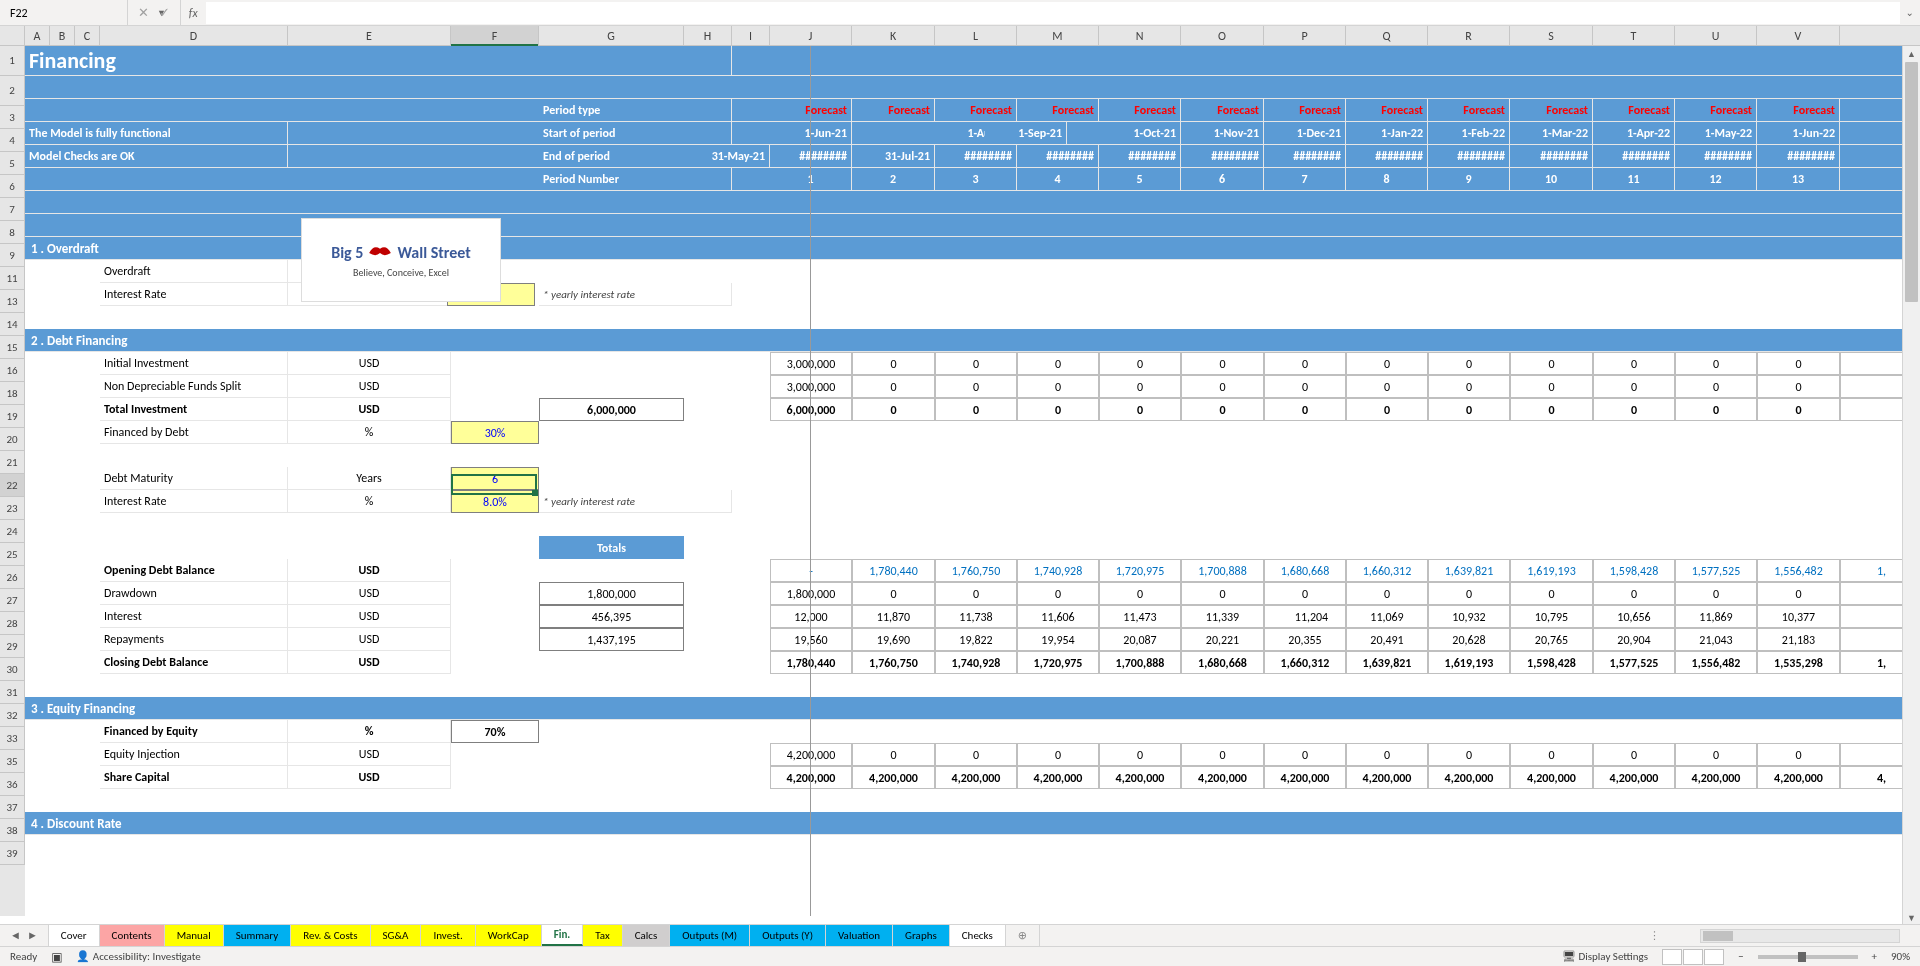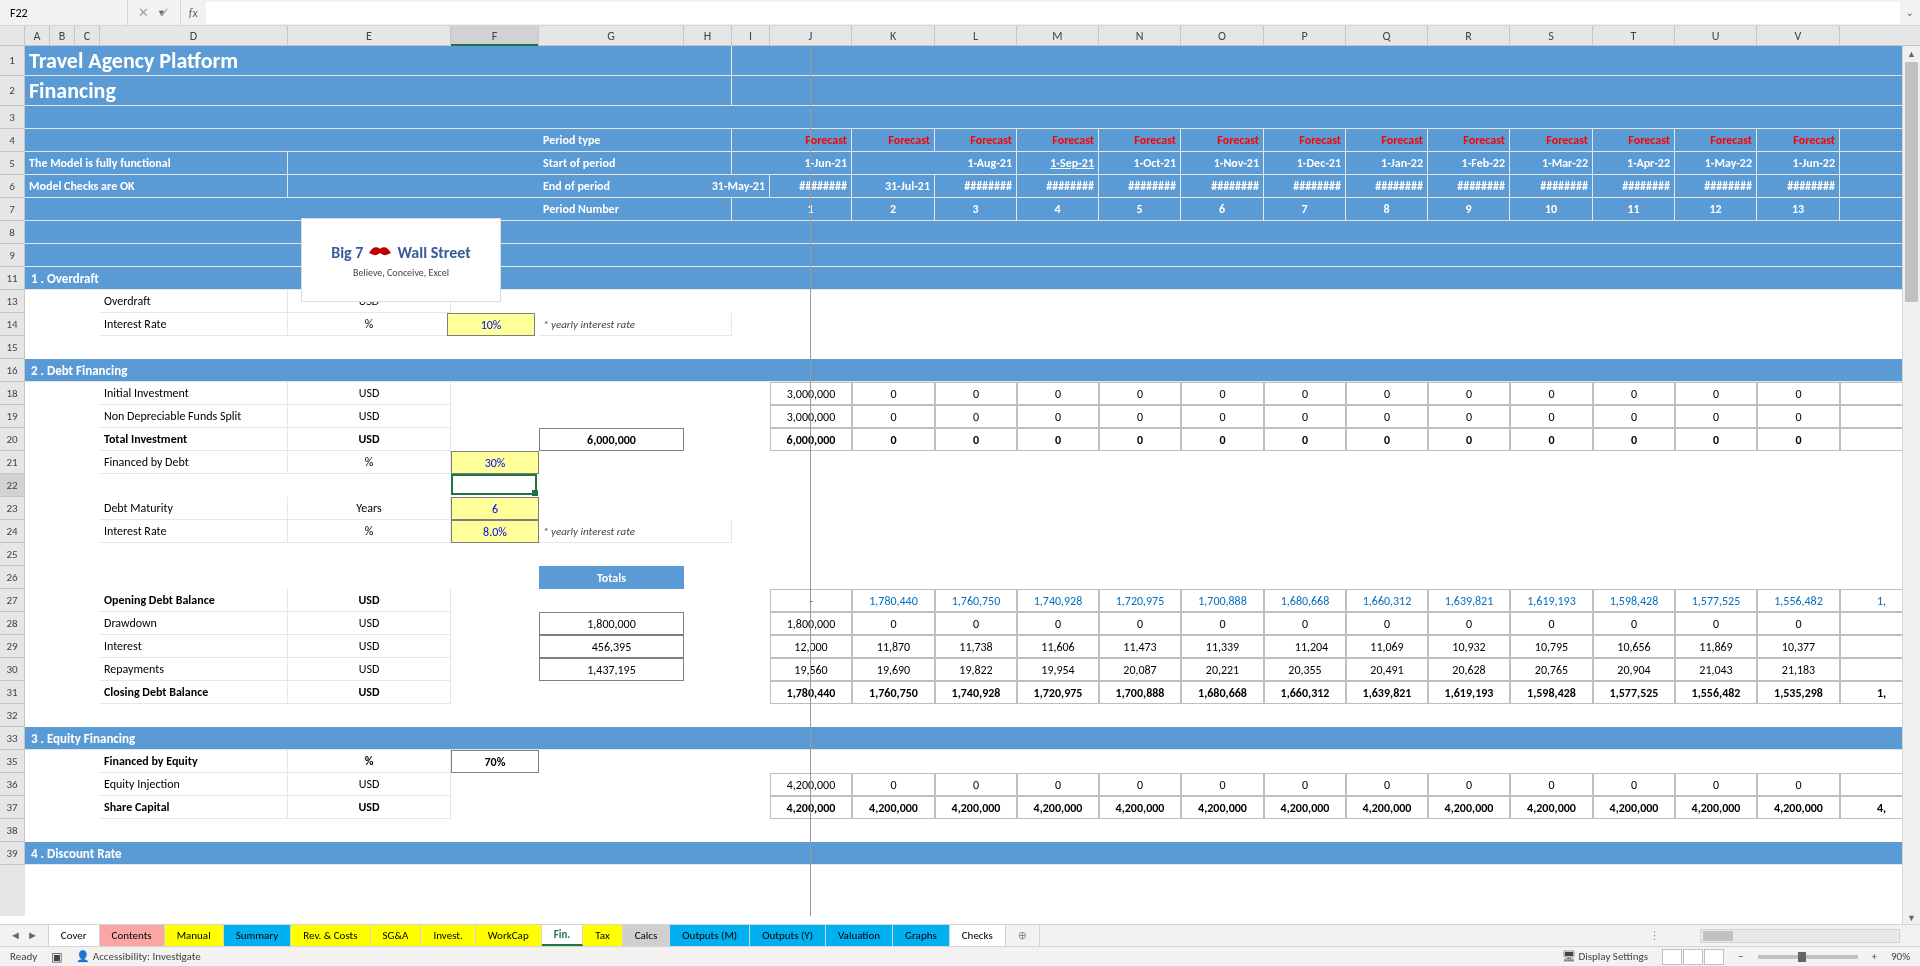--- a/index.html
+++ b/index.html
@@ -156,24 +156,20 @@
       <div class="rh" style="height: 23px; line-height: 23px;">32</div>
       <div class="rh" style="height: 23px; line-height: 23px;">33</div>
       <div class="rh" style="height: 23px; line-height: 23px;">35</div>
       <div class="rh" style="height: 23px; line-height: 23px;">36</div>
       <div class="rh" style="height: 23px; line-height: 23px;">37</div>
       <div class="rh" style="height: 23px; line-height: 23px;">38</div>
       <div class="rh" style="height: 23px; line-height: 23px;">39</div>
     </div>
   <div class="cells" id="cells">
     <div class="freeze-line-v" style="left:785px;"></div>
-  <div class="row" style="height: 30px; position: relative;">
-        <div class="cell blue-bg" style="position: absolute; left: 0px; width: 1898px; height: 30px;"></div>
-        <div class="cell blue-bg white-on-blue" style="position: absolute; left: 0px; width: 707px; height: 30px; font-size: 22px;">Travel Agency Platform</div>
-      </div>
       <div class="row" style="height: 30px; position: relative;">
         <div class="cell blue-bg" style="position: absolute; left: 0px; width: 1898px; height: 30px;"></div>
         <div class="cell blue-bg white-on-blue" style="position: absolute; left: 0px; width: 707px; height: 30px; font-size: 22px;">Financing</div>
       </div>
       <div class="row" style="height: 23px; position: relative;">
         <div class="cell blue-bg" style="position: absolute; left: 0px; width: 1898px; height: 23px;"></div>
       </div>
       <div class="row" style="height: 23px; position: relative;">
         <div class="cell blue-bg" style="position: absolute; left: 0px; width: 1898px; height: 23px;"></div>
         <div class="cell blue-bg hdr-white-l" style="position: absolute; left: 514px; width: 193px; height: 23px;">Period type</div>
@@ -192,21 +188,21 @@
         <div class="cell blue-bg forecast" style="position: absolute; left: 1732px; width: 83px; height: 23px;">Forecast</div>
         <div class="cell blue-bg forecast" style="position: absolute; left: 1815px; width: 83px; height: 23px;">F…</div>
       </div>
       <div class="row" style="height: 23px; position: relative;">
         <div class="cell blue-bg" style="position: absolute; left: 0px; width: 1898px; height: 23px;"></div>
         <div class="cell blue-bg white-on-blue" style="position: absolute; left: 0px; width: 263px; height: 23px;">The Model is fully functional</div>
         <div class="cell blue-bg hdr-white-l" style="position: absolute; left: 514px; width: 193px; height: 23px;">Start of period</div>
         <div class="cell blue-bg hdr-white" style="position: absolute; left: 745px; width: 82px; height: 23px;">1-Jun-21</div>
         <div class="cell blue-bg hdr-white" style="position: absolute; left: 787px; width: 83px; height: 23px; margin-top: 37px;">1-Jul-21</div>
         <div class="cell blue-bg hdr-white" style="position: absolute; left: 910px; width: 82px; height: 23px;">1-Aug-21</div>
-        <div class="cell blue-bg hdr-white" style="position: absolute; left: 992px; width: 82px; height: 23px; text-decoration: underline;">1-Sep-21</div>
+        <div class="cell blue-bg hdr-white" style="position: absolute; left: 960px; width: 82px; height: 23px;">1-Sep-21</div>
         <div class="cell blue-bg hdr-white" style="position: absolute; left: 1074px; width: 82px; height: 23px;">1-Oct-21</div>
         <div class="cell blue-bg hdr-white" style="position: absolute; left: 1156px; width: 83px; height: 23px;">1-Nov-21</div>
         <div class="cell blue-bg hdr-white" style="position: absolute; left: 1239px; width: 82px; height: 23px;">1-Dec-21</div>
         <div class="cell blue-bg hdr-white" style="position: absolute; left: 1321px; width: 82px; height: 23px;">1-Jan-22</div>
         <div class="cell blue-bg hdr-white" style="position: absolute; left: 1403px; width: 82px; height: 23px;">1-Feb-22</div>
         <div class="cell blue-bg hdr-white" style="position: absolute; left: 1485px; width: 83px; height: 23px;">1-Mar-22</div>
         <div class="cell blue-bg hdr-white" style="position: absolute; left: 1568px; width: 82px; height: 23px;">1-Apr-22</div>
         <div class="cell blue-bg hdr-white" style="position: absolute; left: 1650px; width: 82px; height: 23px;">1-May-22</div>
         <div class="cell blue-bg hdr-white" style="position: absolute; left: 1732px; width: 83px; height: 23px;">1-Jun-22</div>
         <div class="cell blue-bg hdr-white" style="position: absolute; left: 1815px; width: 83px; height: 23px;">1</div>
@@ -488,21 +484,21 @@
       </div>
       <div class="row" style="height: 23px;"></div>
       <div class="row" style="height: 23px; position: relative;">
         <div class="cell section-hdr" style="position: absolute; left: 0px; width: 1898px; height: 23px;">4 .  Discount Rate</div>
       </div>
       <div class="active-cell" style="left: 426px; top: 428px; width: 86px; height: 21px;"></div>
     </div>
 
   <div class="logo-box">
     <div class="logo-main">
-      <span>Big 7</span>
+      <span>Big 5</span>
       <svg class="logo-eagle" viewBox="0 0 24 20">
           <path fill="#c00000" d="M2 10 Q6 2 12 6 Q18 2 22 10 Q16 14 12 10 Q8 14 2 10 Z"></path>
         </svg>
       <span>Wall Street</span>
     </div>
     <div class="logo-sub">Believe, Conceive, Excel</div>
   </div>
 </div>
 
 <div class="vscroll">

